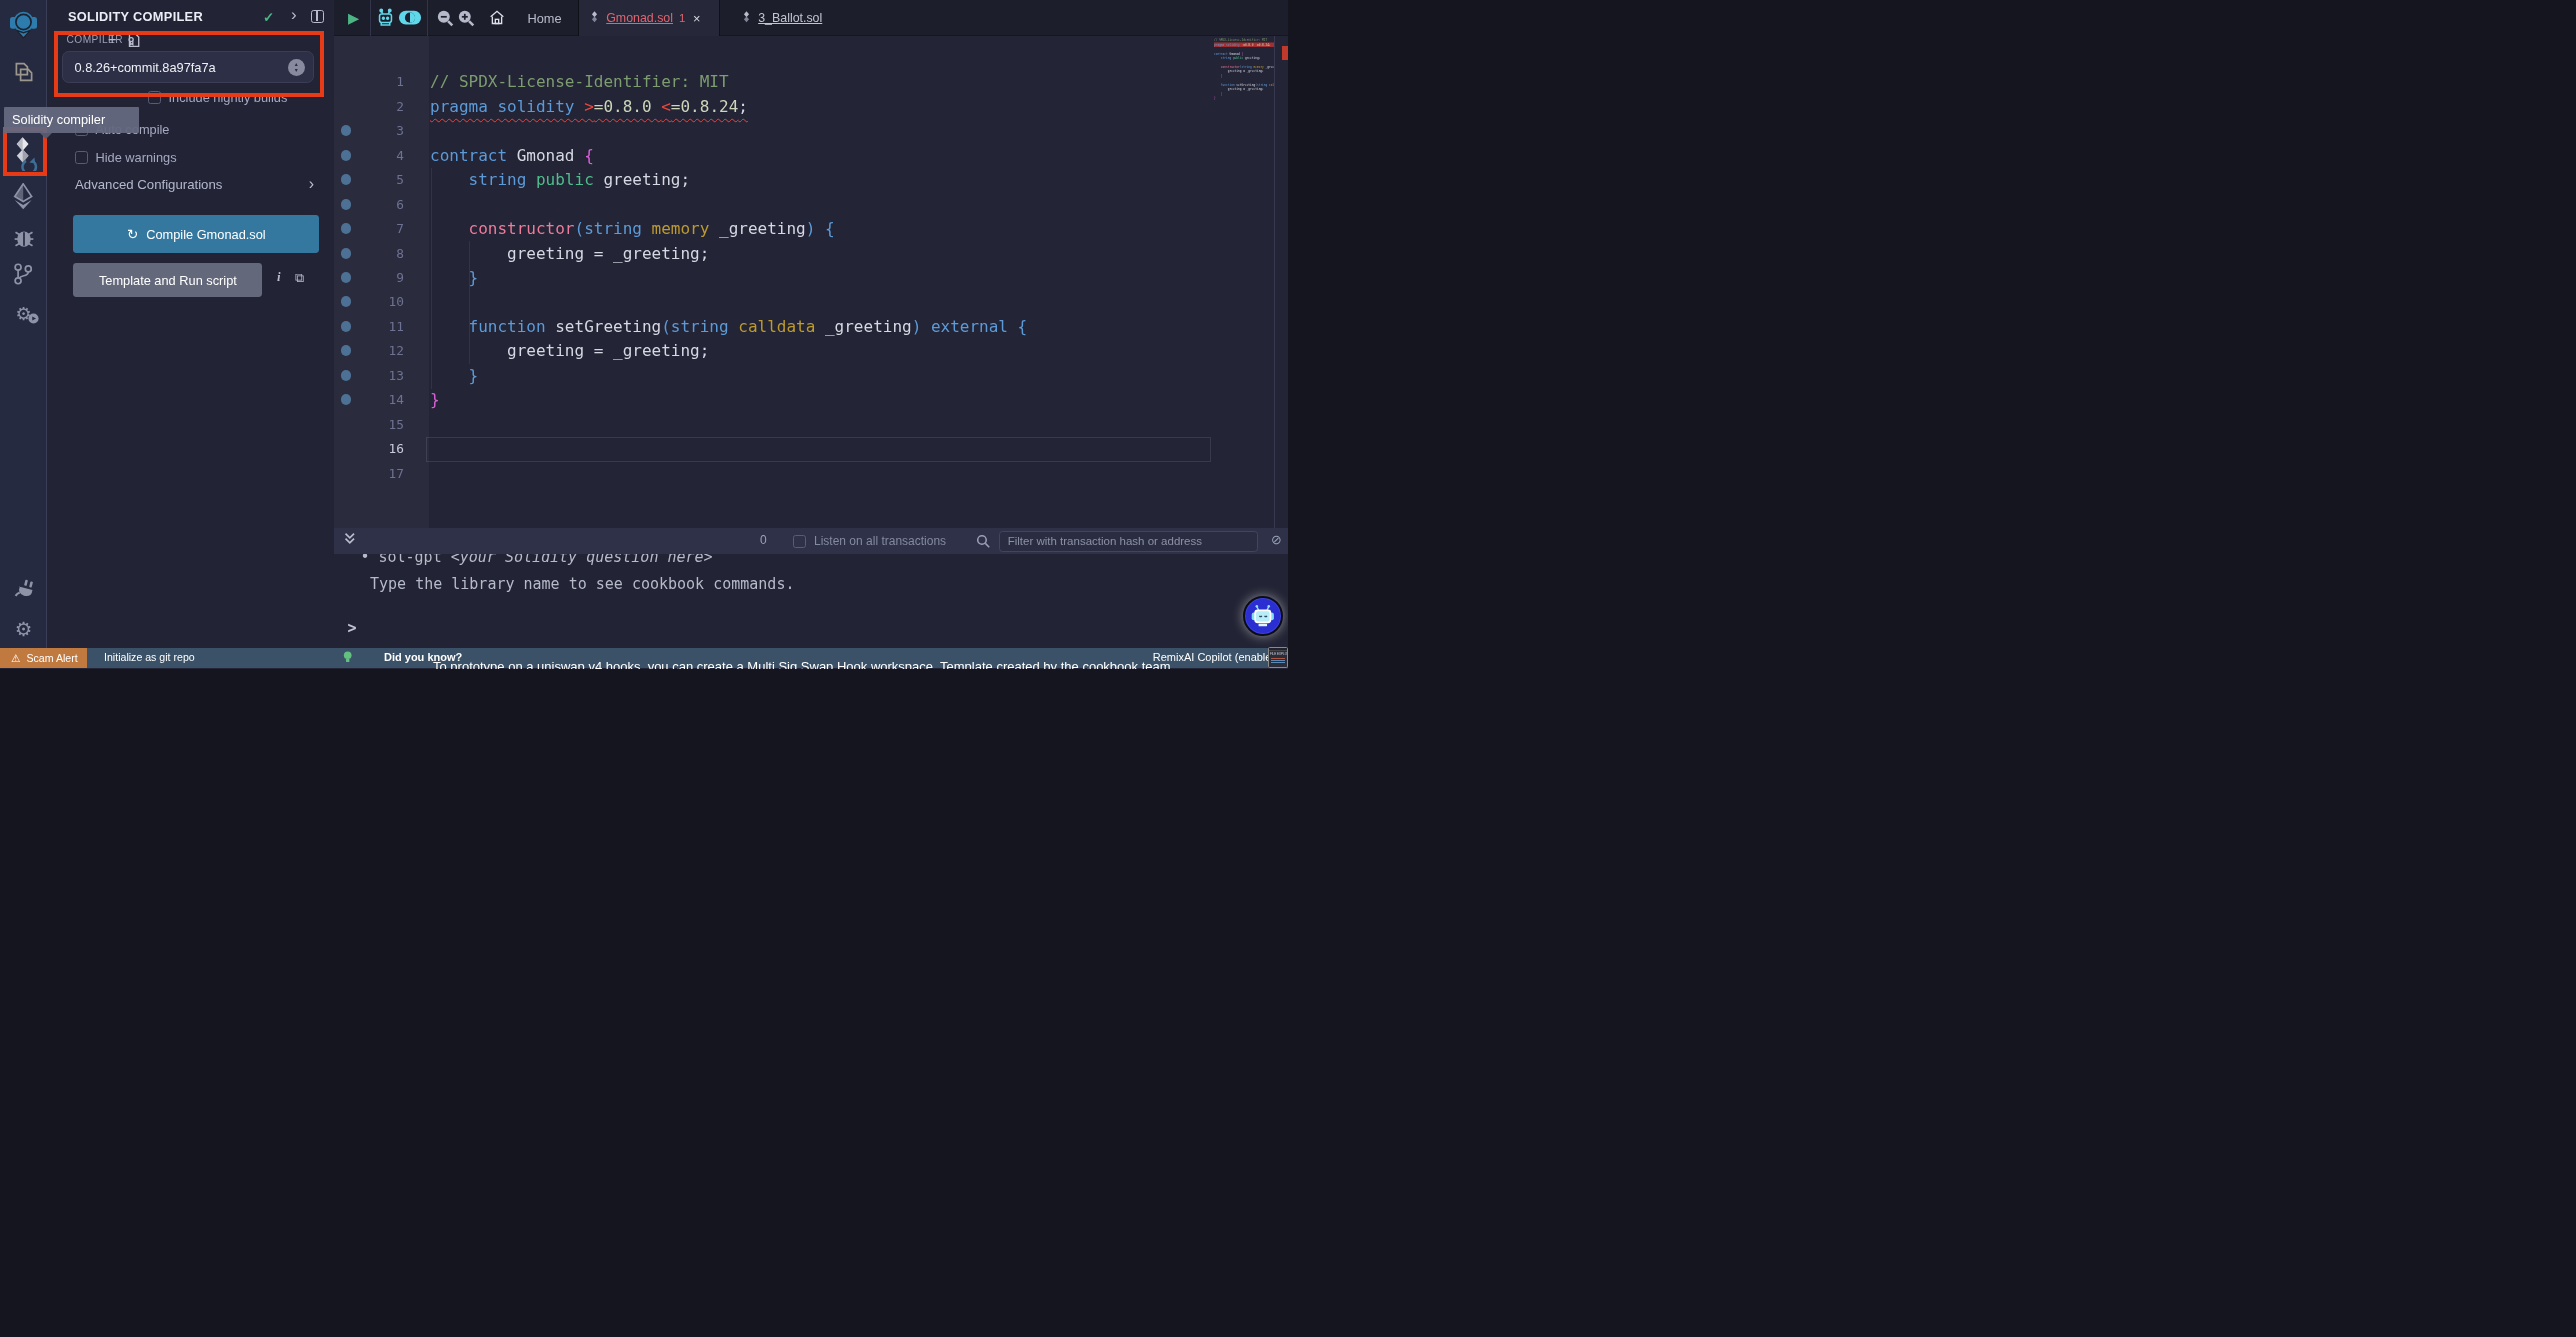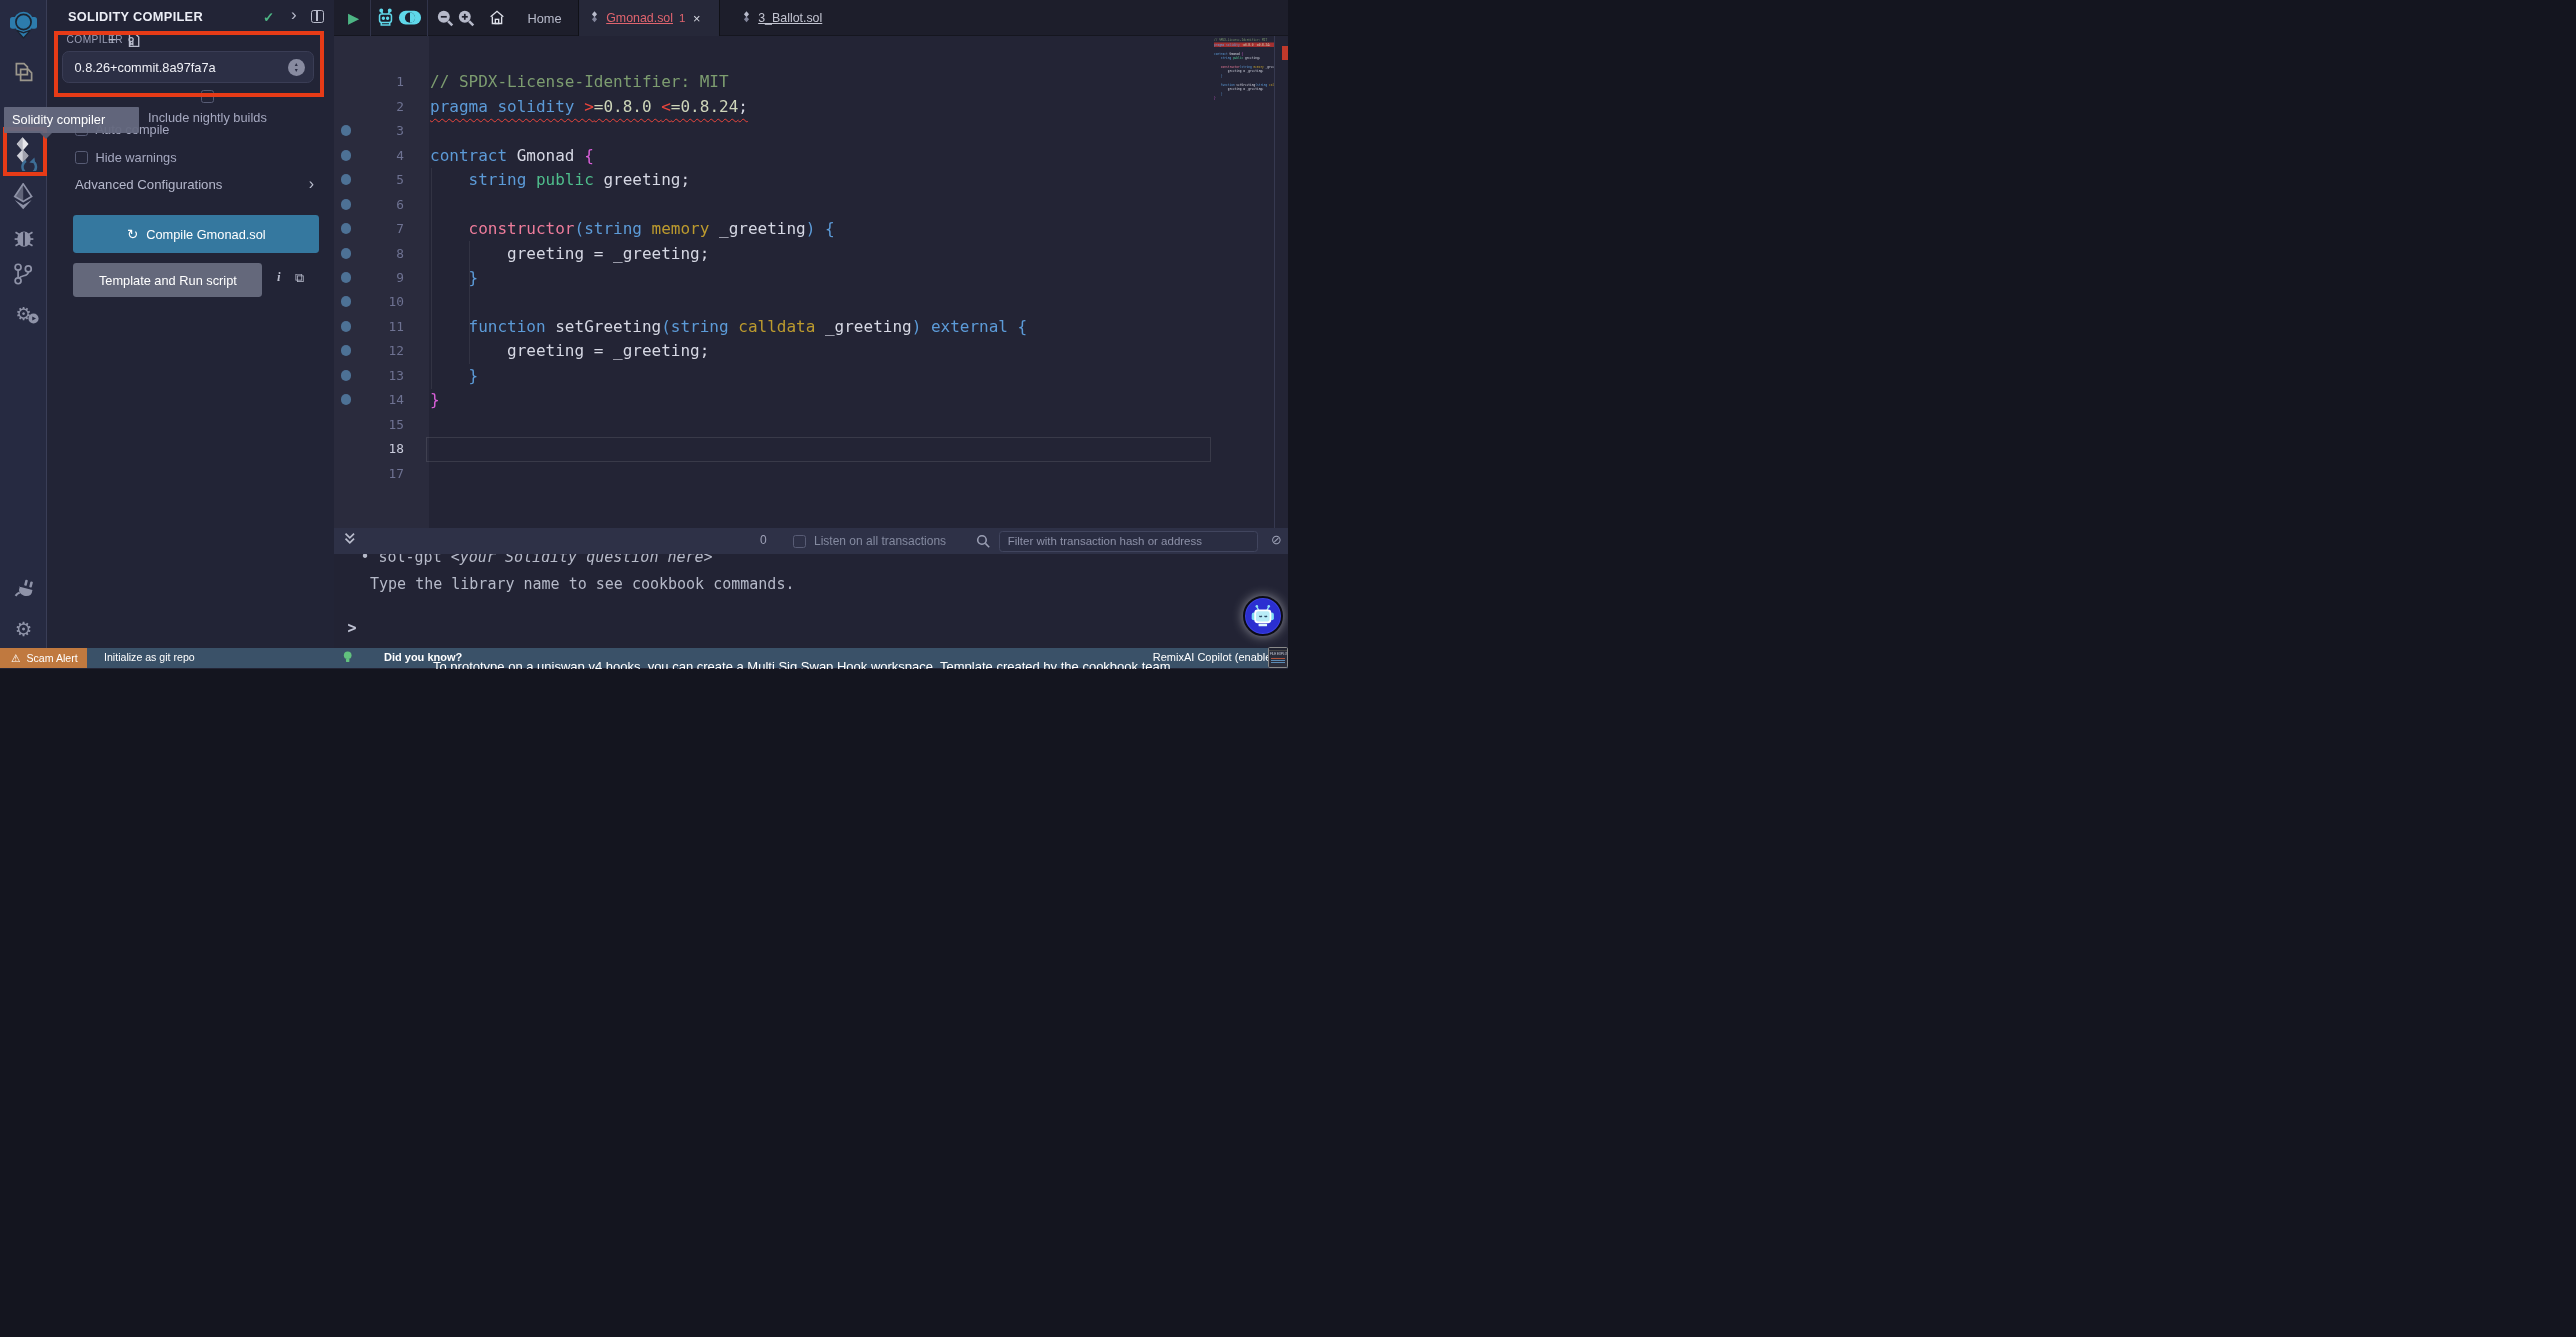--- a/index.html
+++ b/index.html
@@ -208,21 +208,21 @@
     </span>
 
     <div class="version-select">
       <span>0.8.26+commit.8a97fa7a</span>
       <span class="stepper">
           <span>▲</span>
           <span>▼</span>
         </span>
     </div>
 
-    <div class="cb-row" style="left:101px; top:90px;flex-direction:column;">
+    <div class="cb-row" style="left:101px; top:90px;">
       <span class="cbox"></span>
       <span class="cb-label">Include nightly builds</span>
     </div>
     <div class="cb-row" style="left:28px; top:122px;">
       <span class="cbox"></span>
       <span class="cb-label">Auto compile</span>
     </div>
     <div class="cb-row" style="left:28px; top:150px;">
       <span class="cbox"></span>
       <span class="cb-label">Hide warnings</span>
@@ -372,21 +372,21 @@
             <span class="g-num">13</span>
           </div>
           <div class="g-row" style="top:352px">
             <span class="g-dot"></span>
             <span class="g-num">14</span>
           </div>
           <div class="g-row" style="top:377px">
             <span class="g-num">15</span>
           </div>
           <div class="g-row" style="top:401px">
-            <span class="g-num cur">18</span>
+            <span class="g-num cur">16</span>
           </div>
           <div class="g-row" style="top:426px">
             <span class="g-num">17</span>
           </div>
         </div>
       <div id="code-rows">
           <div class="c-row" style="top:34px"><span class="tk-cm">// SPDX-License-Identifier: MIT</span></div>
           <div class="c-row err" style="top:59px"><span class="tk-kw">pragma solidity </span><span class="tk-op">&gt;</span><span class="tk-num">=0.8.0 </span><span class="tk-op">&lt;</span><span class="tk-num">=0.8.24</span><span class="tk-fg">;</span></div>
           <div class="c-row" style="top:83px"></div>
           <div class="c-row" style="top:108px"><span class="tk-kw">contract</span><span class="tk-fg"> Gmonad </span><span class="tk-mag">{</span></div>

